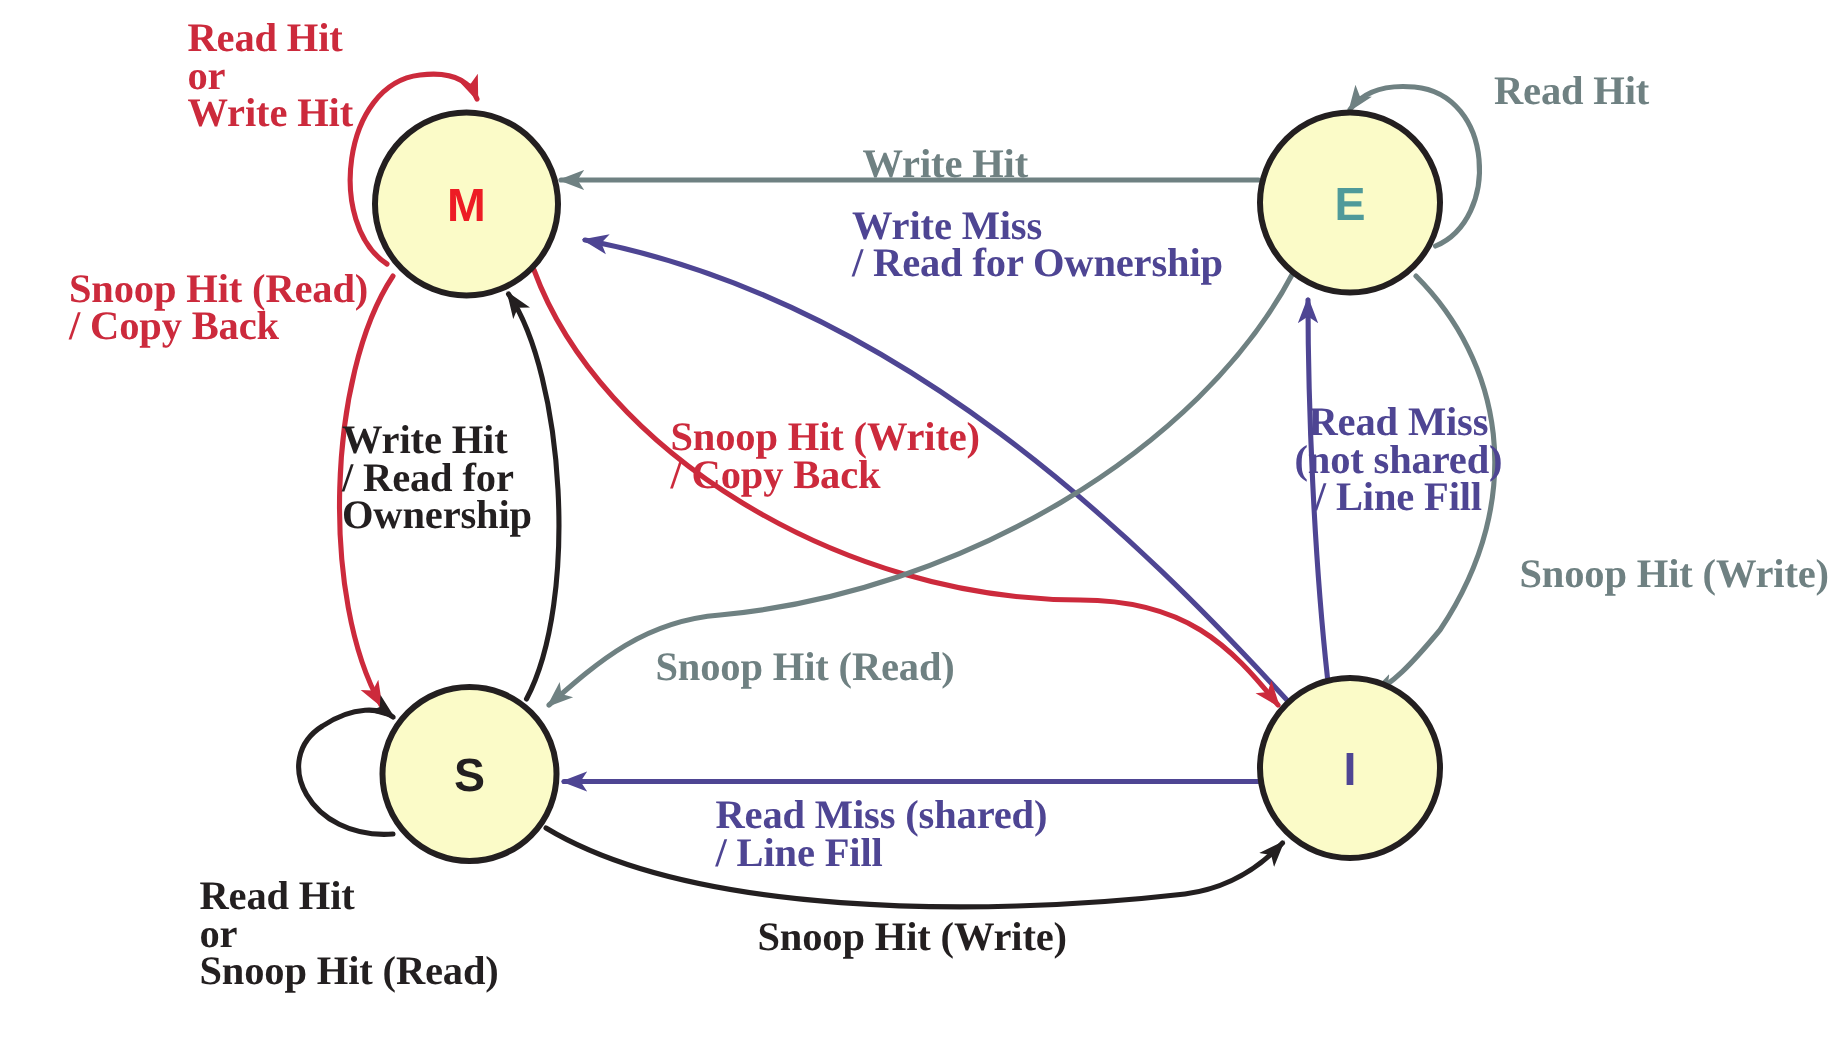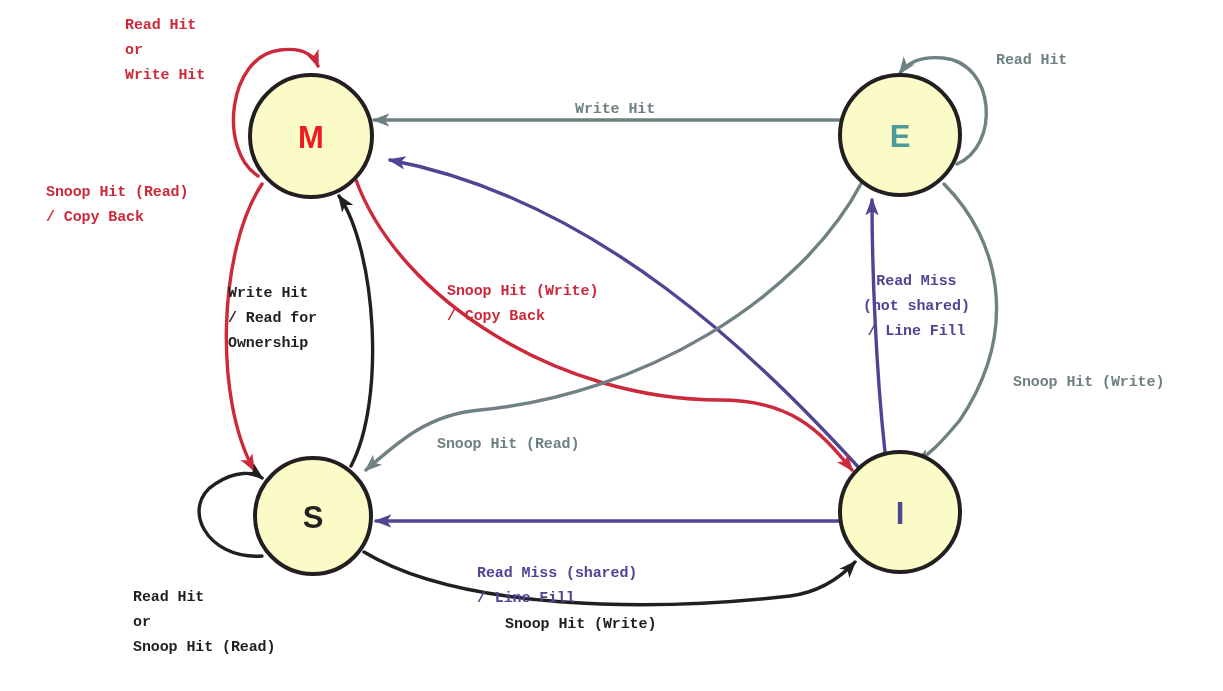--- a/index.html
+++ b/index.html
@@ -35,23 +35,23 @@
   }
   .node-label {
     font-family: "Liberation Sans", sans-serif;
     font-weight: bold;
     font-size: 31px;
     text-anchor: middle;
     dominant-baseline: central;
   }
   .edge-label {
     position: absolute;
-    font-family: Liberation Mono, monospace;
+    font-family: Liberation Serif, serif;
     font-weight: bold;
-    font-size: 15px;
+    font-size: 27px;
     line-height: 25px;
     white-space: pre;
     letter-spacing: -0.1px;
   }
 </style>
 </head>
 <body>
 
 <div id="diagram-root">
 
@@ -112,20 +112,22 @@
   </svg>
 
   <div class="edge-label" style="left:125px; top:13px; color:#cc2a3c;">Read Hit
 or
 Write Hit</div>
 
   <div class="edge-label" style="left:996px; top:48px; color:#6f8182;">Read Hit</div>
 
   <div class="edge-label" style="left:575px; top:97px; color:#6f8182;">Write Hit</div>
 
+  <div class="edge-label" style="left:568px; top:138px; color:#4e4593;">Write Miss
+/ Read for Ownership</div>
 
   <div class="edge-label" style="left:46px; top:180px; color:#cc2a3c;">Snoop Hit (Read)
 / Copy Back</div>
 
   <div class="edge-label" style="left:228px; top:281px; color:#231f20;">Write Hit
 / Read for
 Ownership</div>
 
   <div class="edge-label" style="left:447px; top:279px; color:#cc2a3c;">Snoop Hit (Write)
 / Copy Back</div>
@@ -135,18 +137,18 @@
 / Line Fill</div>
 
   <div class="edge-label" style="left:1013px; top:370px; color:#6f8182;">Snoop Hit (Write)</div>
 
   <div class="edge-label" style="left:437px; top:432px; color:#6f8182;">Snoop Hit (Read)</div>
 
   <div class="edge-label" style="left:133px; top:585px; color:#231f20;">Read Hit
 or
 Snoop Hit (Read)</div>
 
-  <div class="edge-label" style="left:477px; top:531px; color:#4e4593;margin-top:30px;">Read Miss (shared)
+  <div class="edge-label" style="left:477px; top:531px; color:#4e4593;">Read Miss (shared)
 / Line Fill</div>
 
   <div class="edge-label" style="left:505px; top:612px; color:#231f20;">Snoop Hit (Write)</div>
 
 </div>
 
 </body></html>

